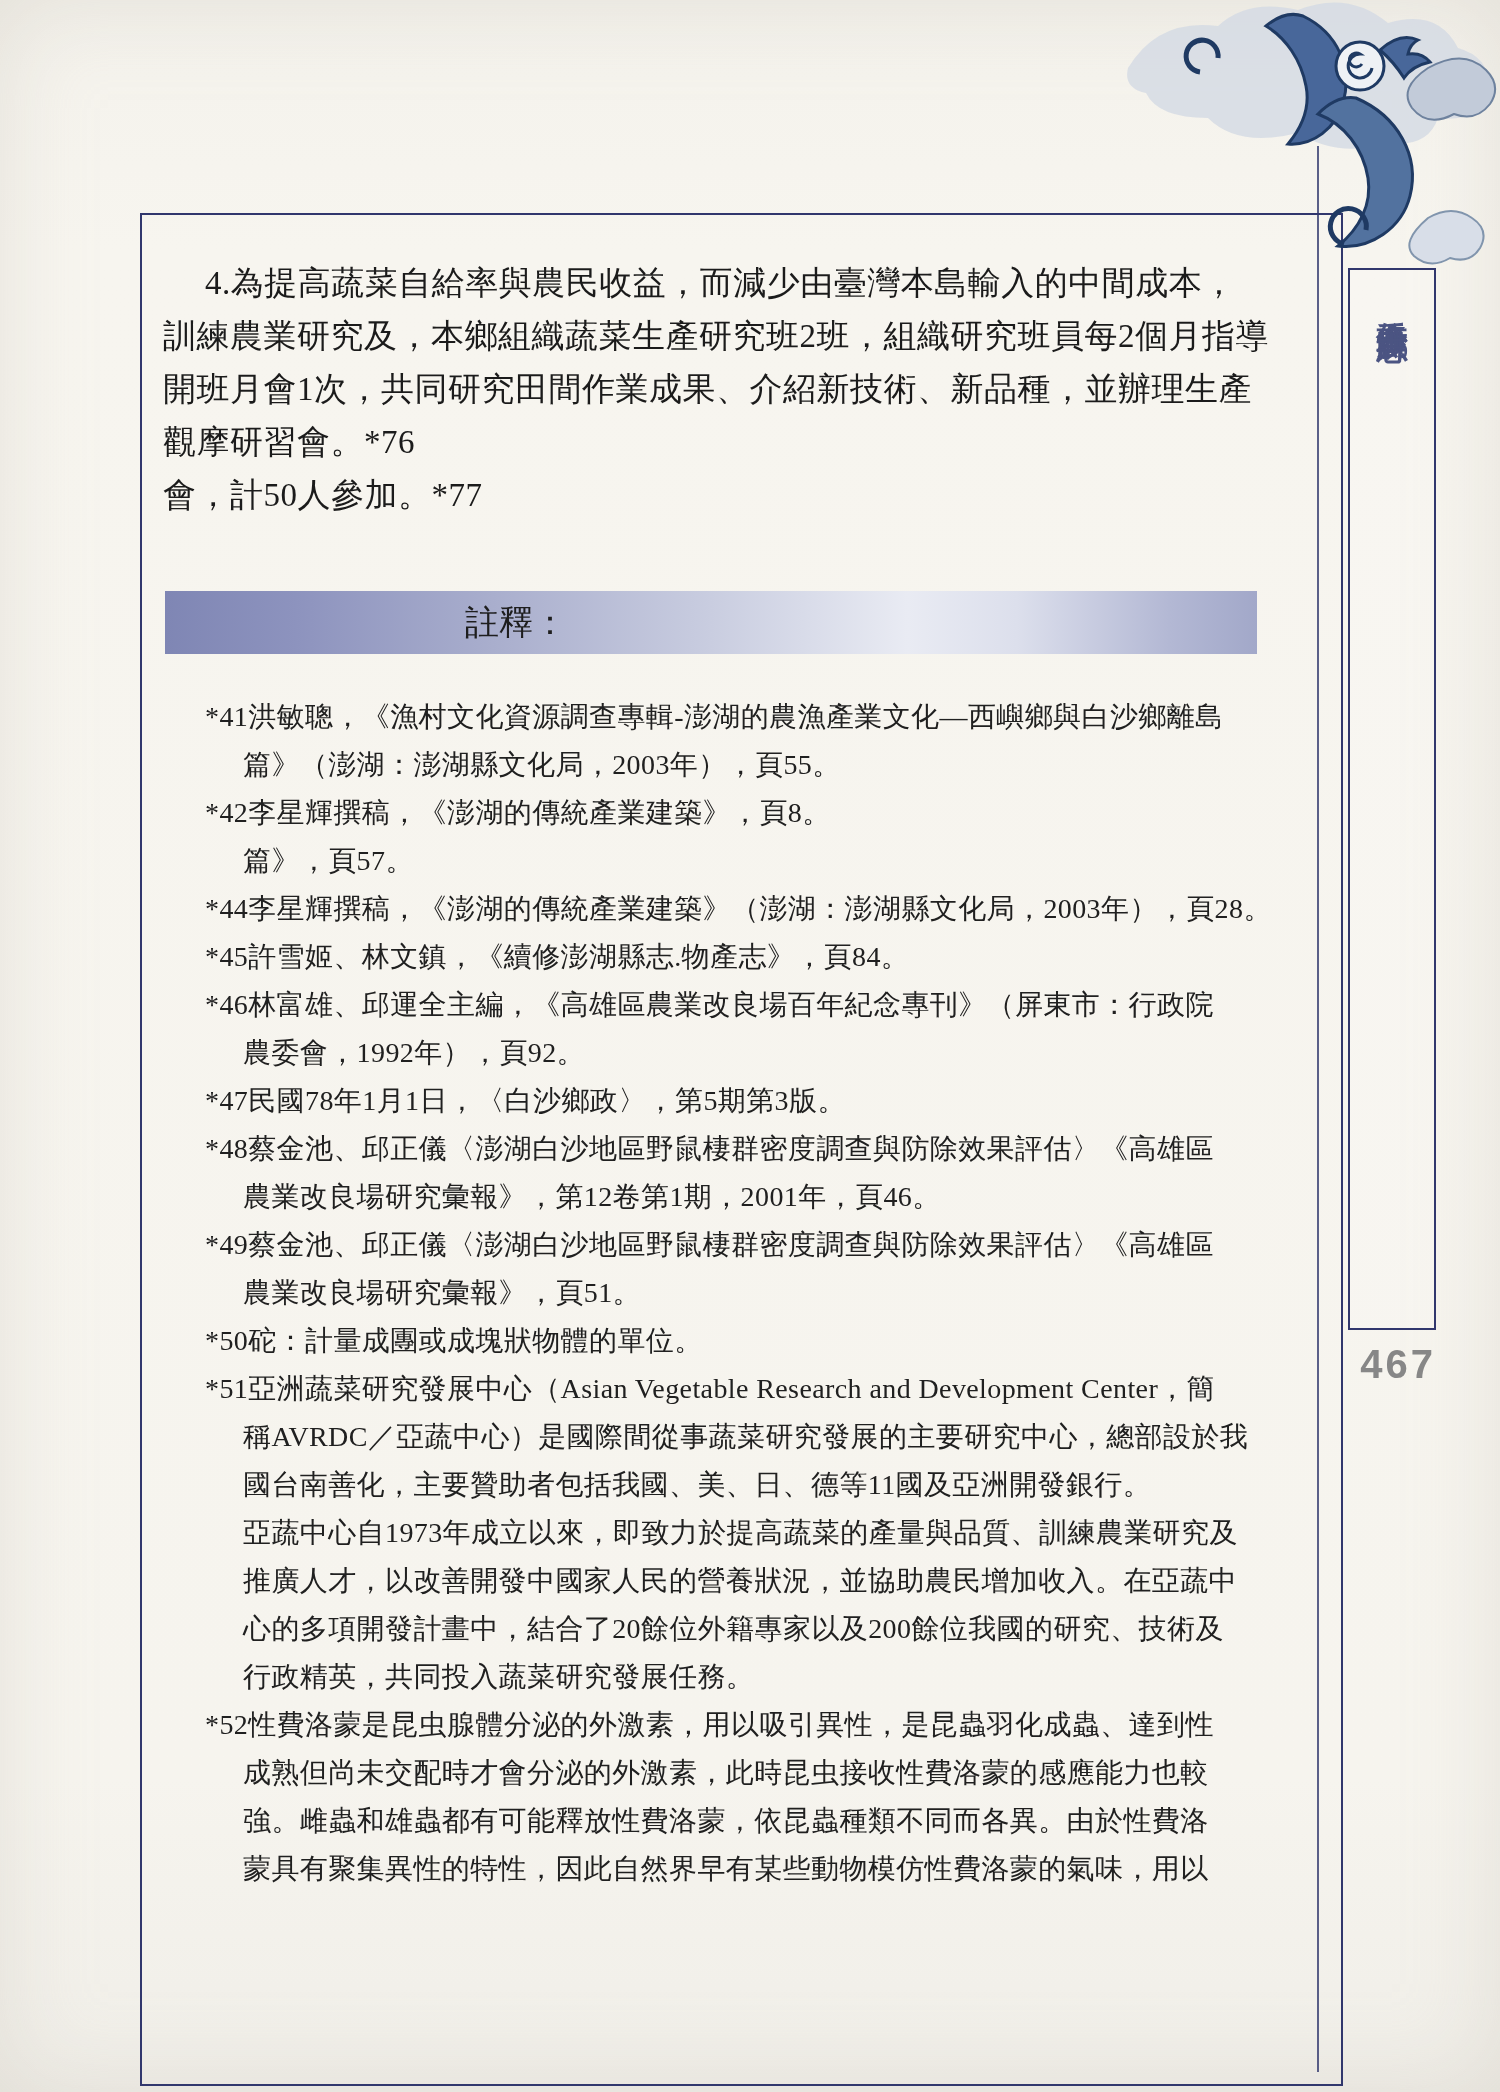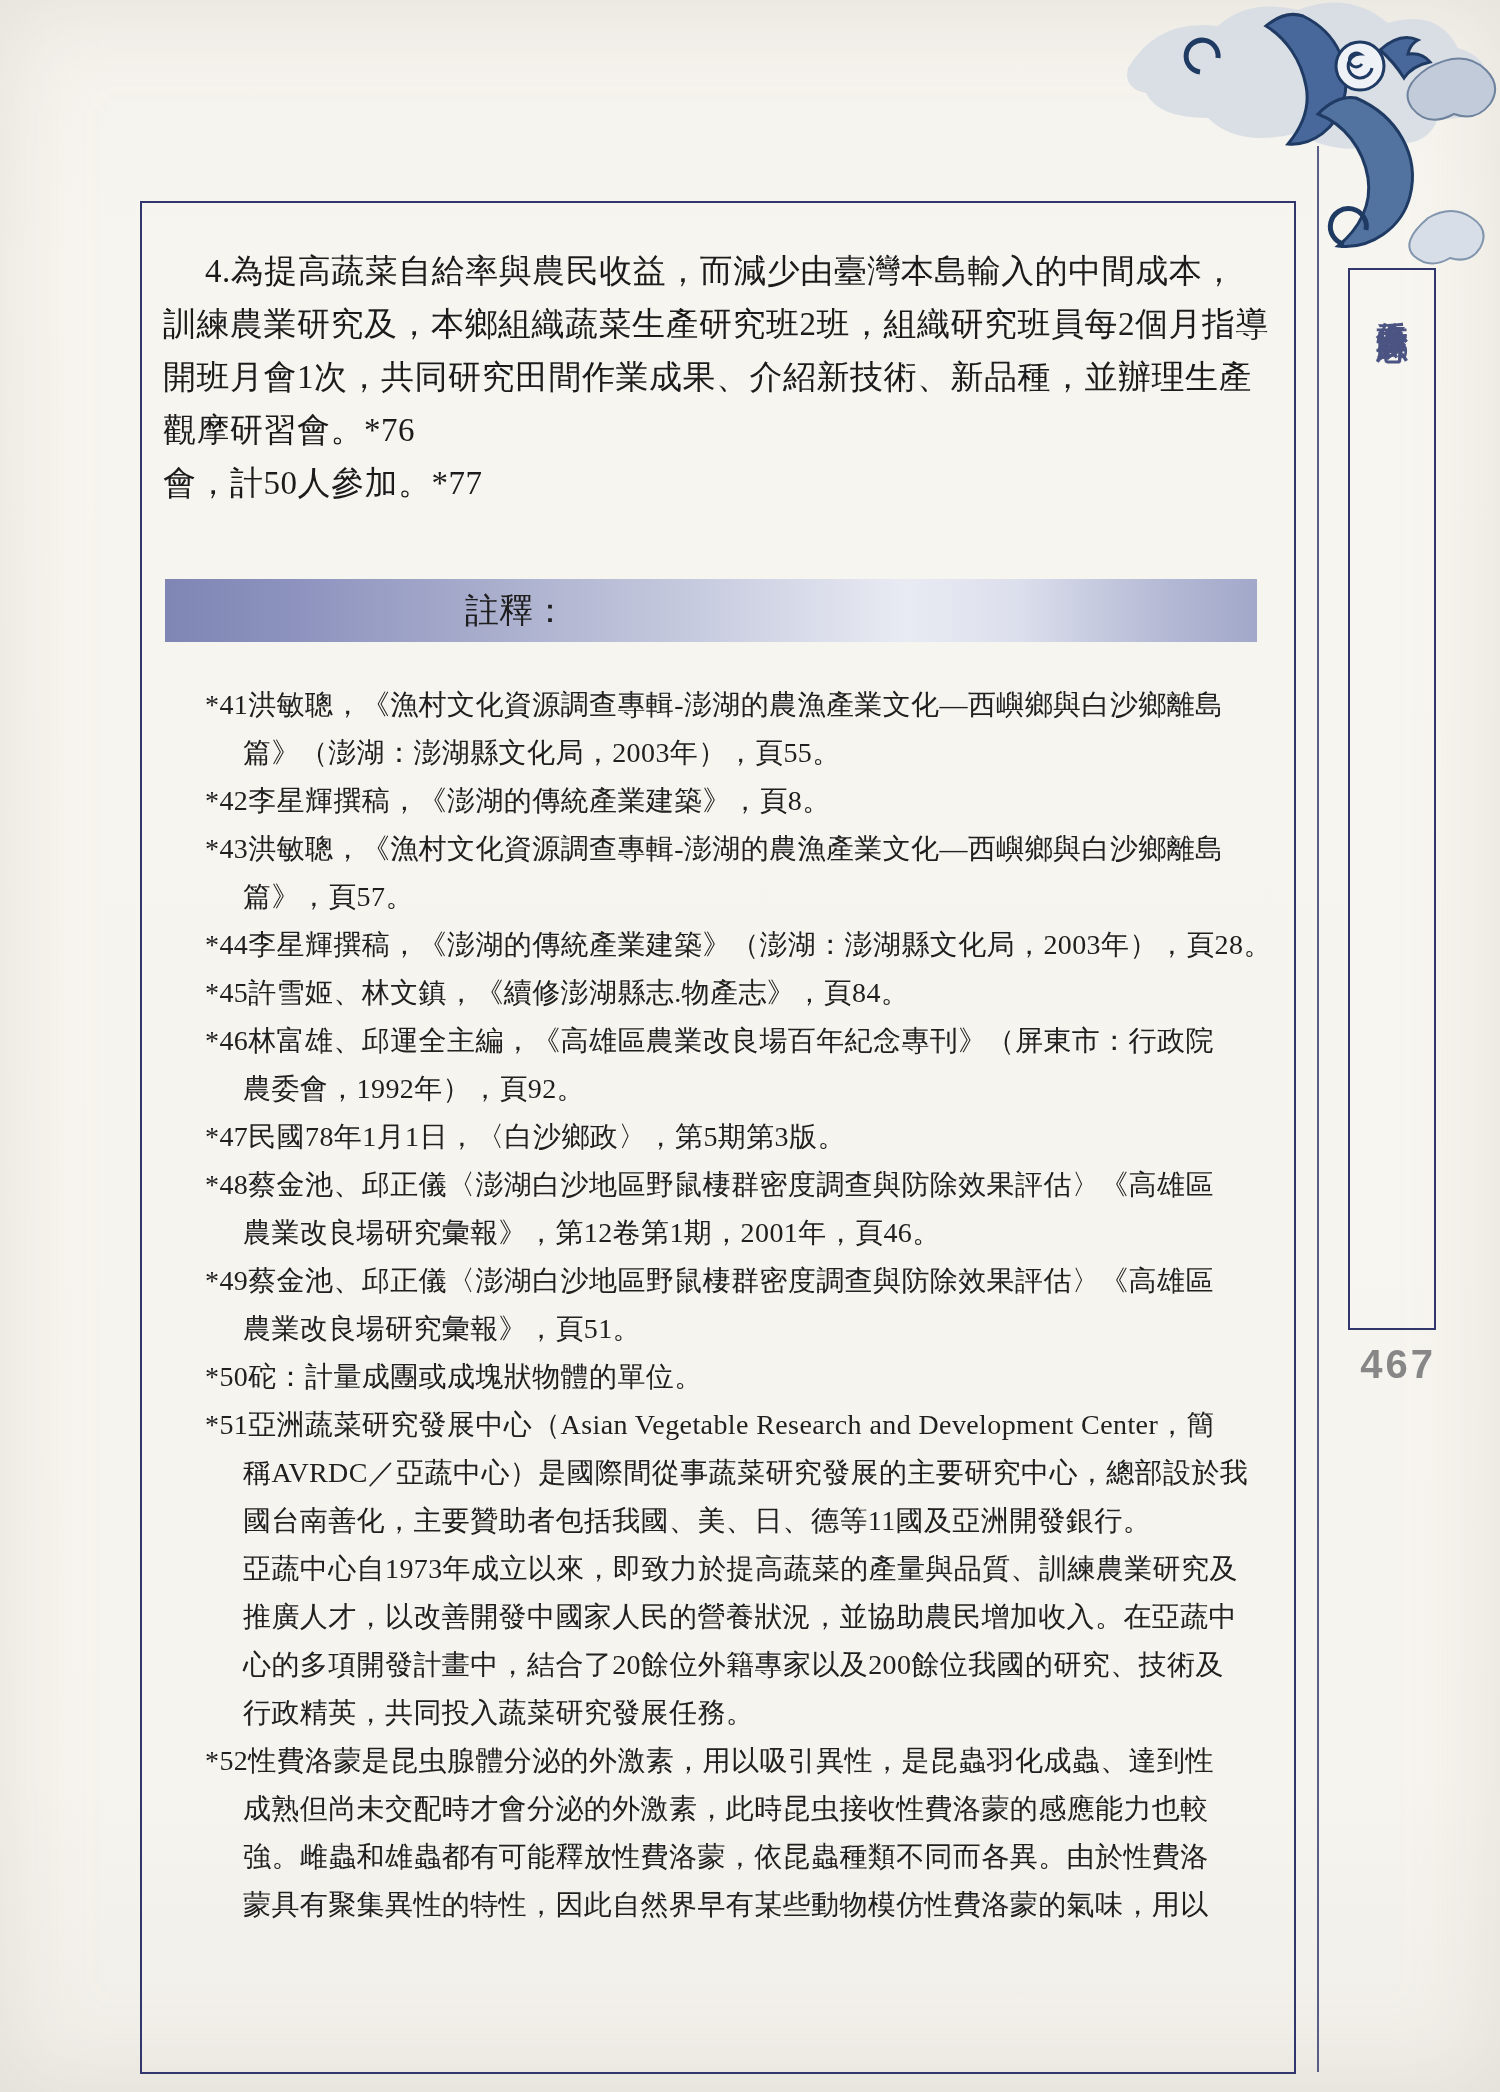--- a/index.html
+++ b/index.html
@@ -3,21 +3,21 @@
 <meta charset="utf-8">
 <style>
   html,body{margin:0;padding:0;background:#e8e6e0;}
   .page{
     position:relative;width:1500px;height:2092px;overflow:hidden;
     background:linear-gradient(180deg,#f4f2ec 0%,#f7f5ef 12%,#f6f4ee 85%,#f0eee8 100%);
     box-shadow:inset 0 0 90px rgba(198,192,180,.35);
     font-family:"Liberation Serif","DejaVu Serif",serif;color:#1b1b1b;
   }
   
-  .content-box{position:absolute;left:140px;top:201px;width:1152px;height:1869px;border:2px solid #31376d;}
+  .content-box{position:absolute;left:140px;top:213px;width:1152px;height:1869px;border:2px solid #31376d;padding-left:47px;}
   .paras{position:absolute;left:21px;top:42px;}
   .pline{font-size:33px;line-height:53px;white-space:nowrap;letter-spacing:.5px;}
   .pline.indent{padding-left:42px;}
   
   .banner{position:absolute;left:23px;top:376px;width:1092px;height:63px;
     background:linear-gradient(90deg,#7f86b4 0%,#8d93be 12%,#a9aecd 30%,#c9cde0 50%,#e9ebf3 68%,#dcdfec 78%,#b3b8d4 92%,#a2a8c9 100%);text-align:center;}
   .banner-label{position:absolute;left:300px;top:0;line-height:63px;font-size:34px;color:#1e1e1e;}
   
   .footnotes{position:absolute;left:0;top:478px;width:100%;}
   .fline{font-size:28px;line-height:48px;white-space:nowrap;letter-spacing:.4px;color:#202020;}
@@ -65,21 +65,20 @@
     </div>
 
     <div class="banner">
       <span class="banner-label">註釋：</span>
     </div>
 
     <div class="footnotes">
       <div class="fline first">*41洪敏聰，《漁村文化資源調查專輯-澎湖的農漁產業文化—西嶼鄉與白沙鄉離島</div>
       <div class="fline cont">篇》（澎湖：澎湖縣文化局，2003年），頁55。</div>
       <div class="fline first">*42李星輝撰稿，《澎湖的傳統產業建築》，頁8。</div>
-      <div class="fline first">*43洪敏聰，《漁村文化資源調查專輯-澎湖的農漁產業文化—西嶼鄉與白沙鄉離島</div>
       <div class="fline cont">篇》，頁57。</div>
       <div class="fline first">*44李星輝撰稿，《澎湖的傳統產業建築》（澎湖：澎湖縣文化局，2003年），頁28。</div>
       <div class="fline first">*45許雪姬、林文鎮，《續修澎湖縣志.物產志》，頁84。</div>
       <div class="fline first">*46林富雄、邱運全主編，《高雄區農業改良場百年紀念專刊》（屏東市：行政院</div>
       <div class="fline cont">農委會，1992年），頁92。</div>
       <div class="fline first">*47民國78年1月1日，〈白沙鄉政〉，第5期第3版。</div>
       <div class="fline first">*48蔡金池、邱正儀〈澎湖白沙地區野鼠棲群密度調查與防除效果評估〉《高雄區</div>
       <div class="fline cont">農業改良場研究彙報》，第12卷第1期，2001年，頁46。</div>
       <div class="fline first">*49蔡金池、邱正儀〈澎湖白沙地區野鼠棲群密度調查與防除效果評估〉《高雄區</div>
       <div class="fline cont">農業改良場研究彙報》，頁51。</div>

